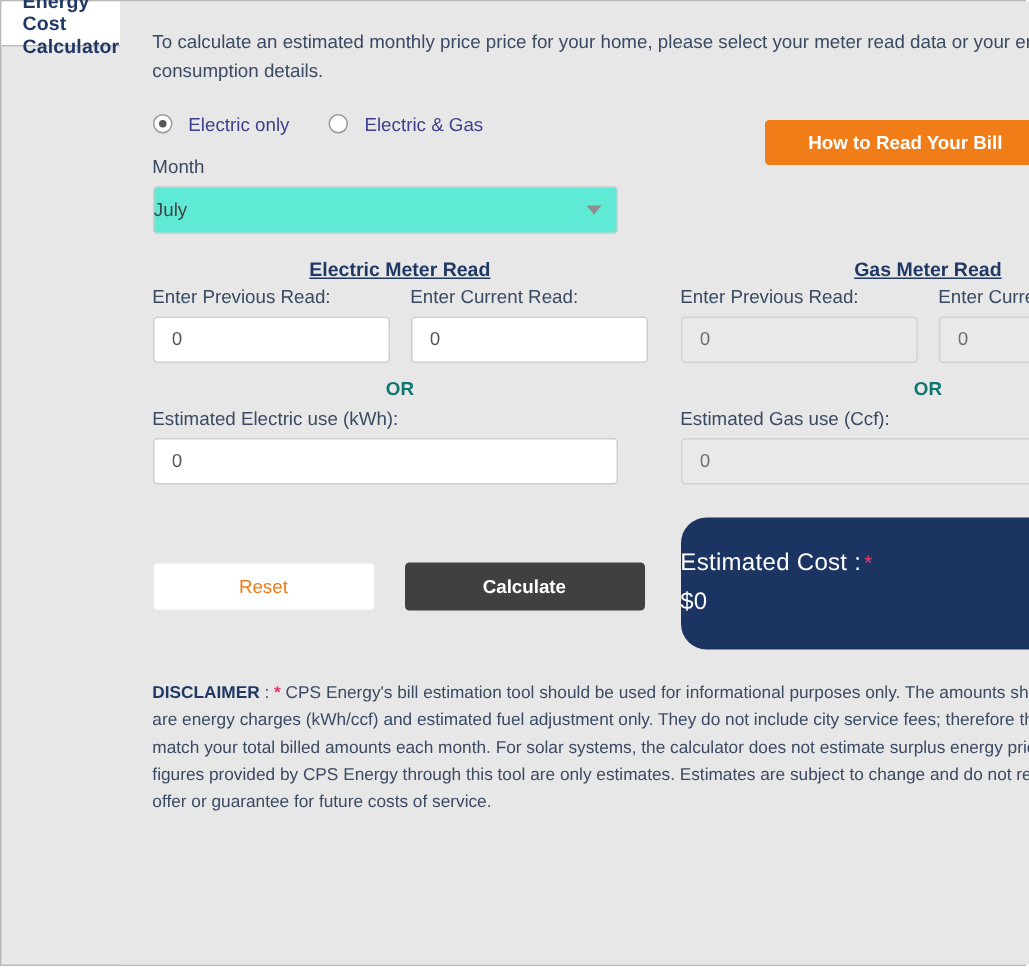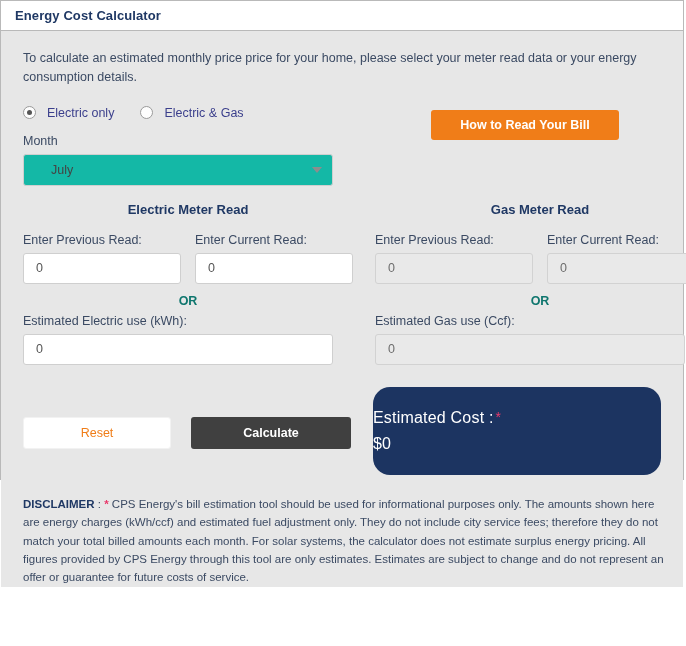--- a/index.html
+++ b/index.html
@@ -9,26 +9,25 @@
   body {
     width: 686px;
     height: 646px;
     font-family: "Liberation Sans", sans-serif;
     background: #ffffff;
     overflow: hidden;
   }
 
   .widget {
     width: 684px;
-    height: 480px;
+    height: 644px;
     border: 1px solid #b9b9b9;
     box-sizing: border-box;
     background: #e8e8e8;
     display: flex;
-    flex-direction: column;
   }
 
   
   .titlebar {
     height: 30px;
     min-height: 30px;
     background: #ffffff;
     border-bottom: 1px solid #b9b9b9;
     display: flex;
     align-items: center;
@@ -105,27 +104,27 @@
     background: #555555;
   }
   .radio-label {
     font-size: 12.5px;
     color: #3b3f8c;
   }
 
   .select-box {
     width: 310px;
     height: 32px;
-    background: #14b8a6;
+    background: #5eead4;
     border: 1px solid #cfcfcf;
     border-radius: 3px;
     display: flex;
     align-items: center;
     justify-content: space-between;
-    padding: 0 10px 0 27px;
+    padding: 0 10px 0 0;
     box-sizing: border-box;
     font-size: 12.5px;
     color: #444444;
   }
   .caret {
     width: 0;
     height: 0;
     border-left: 5px solid transparent;
     border-right: 5px solid transparent;
     border-top: 6px solid #8d8d8d;
@@ -158,21 +157,22 @@
   .meter-col {
     width: 330px;
   }
   .meter-col.gas { margin-left: 22px; }
 
   .meter-title {
     text-align: center;
     font-size: 13px;
     font-weight: bold;
     color: #1f3864;
-    margin-bottom: 16px;
+    margin-bottom: 4px;
+    text-decoration: underline;
   }
   .reads {
     display: flex;
     gap: 14px;
   }
   .read-field { width: 158px; }
   .read-label {
     font-size: 12.5px;
     color: #3b4a63;
     margin-bottom: 6px;

